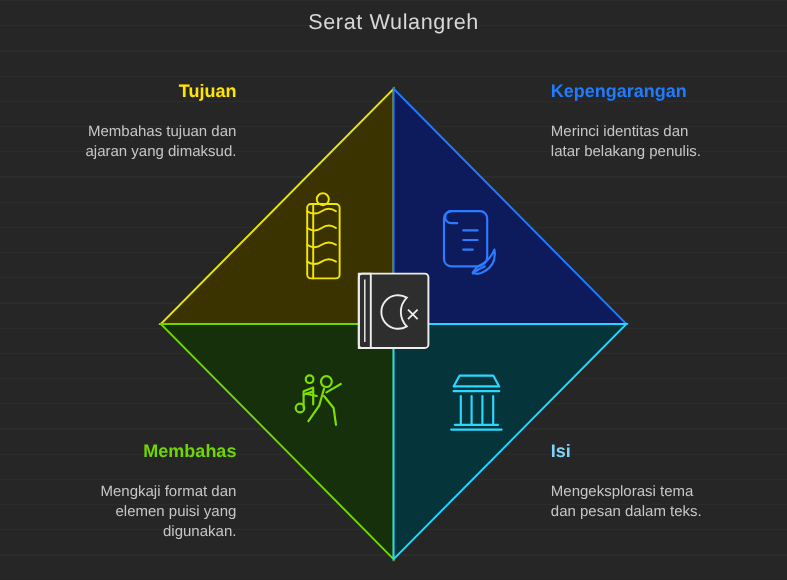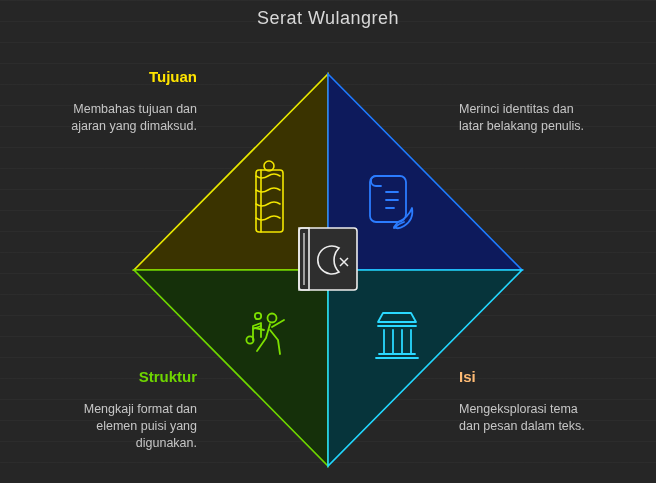--- a/index.html
+++ b/index.html
@@ -135,24 +135,25 @@
       <path d="M304 233 v52" stroke="#ededed" stroke-width="1.2" fill="none"></path>
       <path d="M339 248 a14 14 0 1 0 0 24 a17 17 0 0 1 0 -24 z" fill="none" stroke="#ededed" stroke-width="1.6"></path>
       <path d="M340 258 l8 8 M348 258 l-8 8" stroke="#ededed" stroke-width="1.5" fill="none"></path>
     </g>
   </svg>
 
   <div class="quad-label right-align" style="right: 459px; top: 68px; color: rgb(255, 228, 0);">Tujuan</div>
   <div class="quad-desc right-align" style="right:459px; top:101px; width:200px;">Membahas tujuan dan
 ajaran yang dimaksud.</div>
 
+  <div class="quad-label left-align" style="left: 459px; top: 68px; color: rgb(31, 123, 255);">Kepengarangan</div>
   <div class="quad-desc left-align" style="left:459px; top:101px; width:200px;">Merinci identitas dan
 latar belakang penulis.</div>
 
-  <div class="quad-label right-align" style="right: 459px; top: 368px; color: rgb(111, 214, 0);">Struktur</div>
+  <div class="quad-label right-align" style="right: 459px; top: 368px; color: rgb(111, 214, 0);">Membahas</div>
   <div class="quad-desc right-align" style="right:459px; top:401px; width:200px;">Mengkaji format dan
 elemen puisi yang
 digunakan.</div>
 
-  <div class="quad-label left-align" style="left: 459px; top: 368px; color: #fdba74;">Isi</div>
+  <div class="quad-label left-align" style="left: 459px; top: 368px; color: #7dd3fc;">Isi</div>
   <div class="quad-desc left-align" style="left:459px; top:401px; width:200px;">Mengeksplorasi tema
 dan pesan dalam teks.</div>
 </div>
 
 </body></html>

